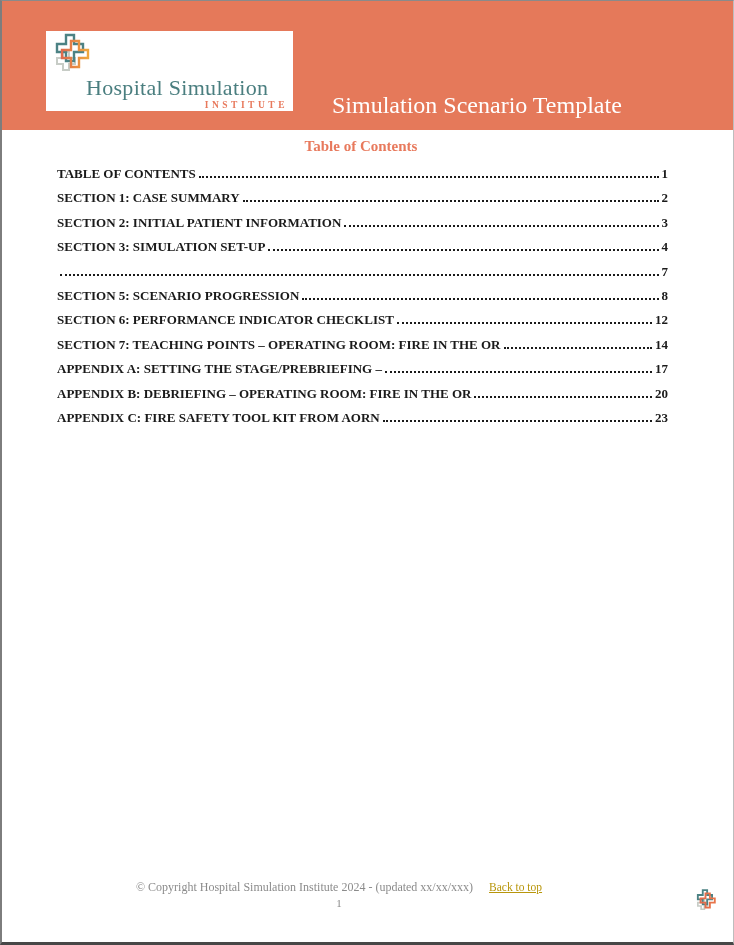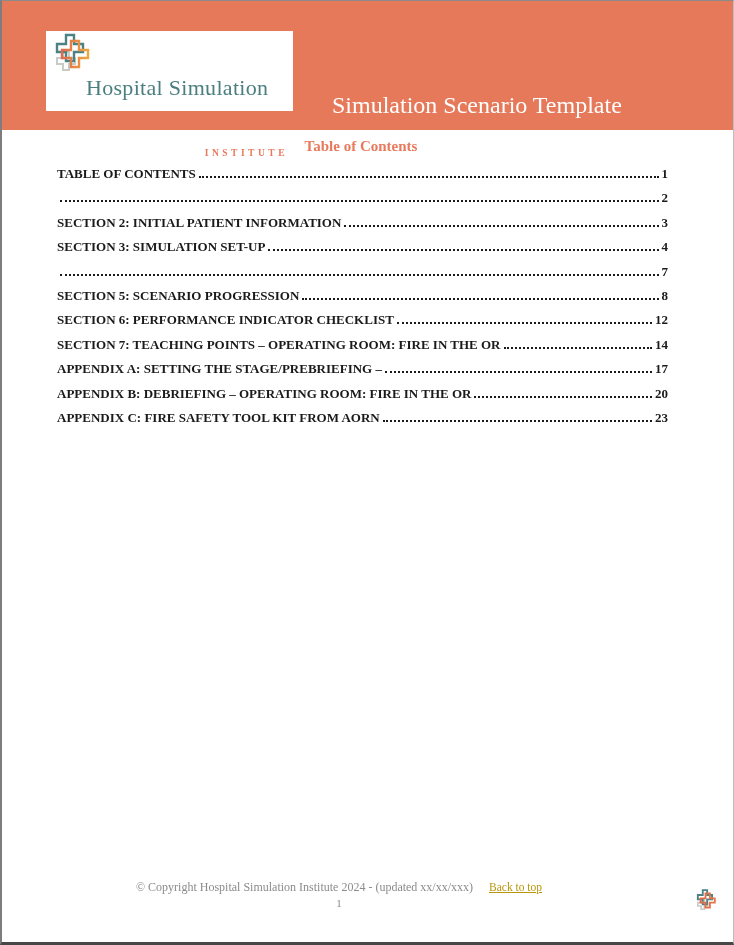--- a/index.html
+++ b/index.html
@@ -49,21 +49,20 @@
   }
   .logo-sub {
     position: absolute;
     right: 5px;
     top: 69px;
     font-size: 9.5px;
     font-weight: 600;
     letter-spacing: 3.5px;
     color: #e8795c;
     white-space: nowrap;
-    margin-top: 48px;
   }
   .doc-title {
     position: absolute;
     left: 322px;
     top: 83px;
     margin: 8px;
     font-size: 24px;
     font-weight: 400;
     color: #ffffff;
     white-space: nowrap;
@@ -159,20 +158,21 @@
     <h2 class="toc-heading">Table of Contents</h2>
 
     <div class="toc-list" id="toc-list">
       <div class="toc-row">
         <span class="toc-label">TABLE OF CONTENTS</span>
         <span class="toc-dots"></span>
         <span class="toc-page">1</span>
       </div>
 
       <div class="toc-row">
+        <span class="toc-label">SECTION 1: CASE SUMMARY</span>
         <span class="toc-dots"></span>
         <span class="toc-page">2</span>
       </div>
 
       <div class="toc-row">
         <span class="toc-label">SECTION 2: INITIAL PATIENT INFORMATION</span>
         <span class="toc-dots"></span>
         <span class="toc-page">3</span>
       </div>
 

